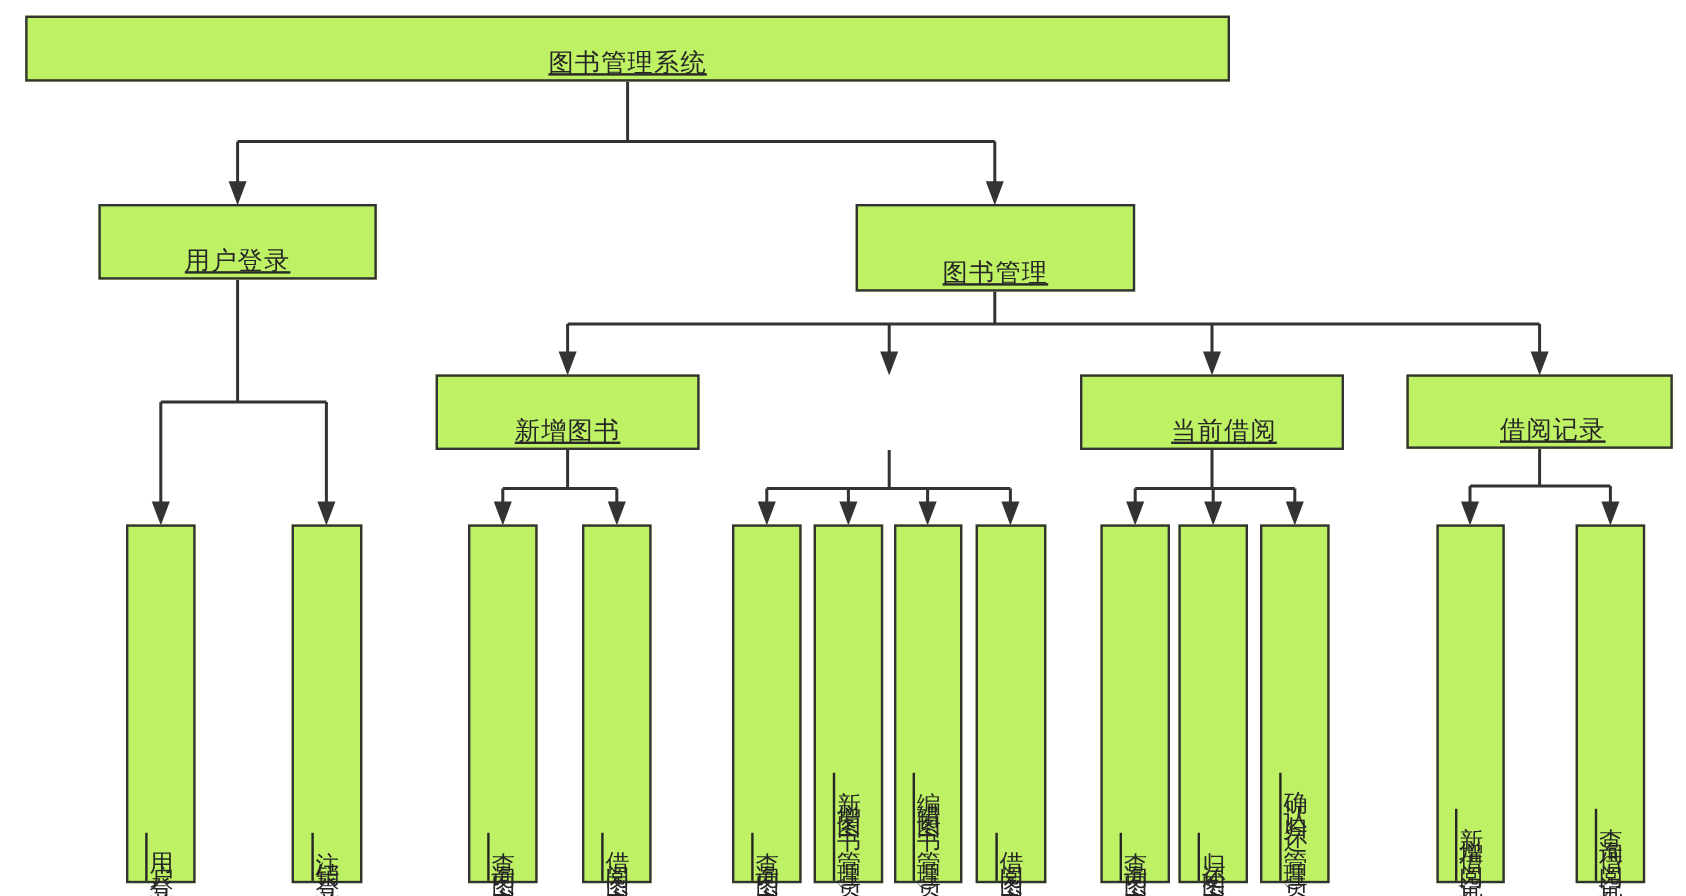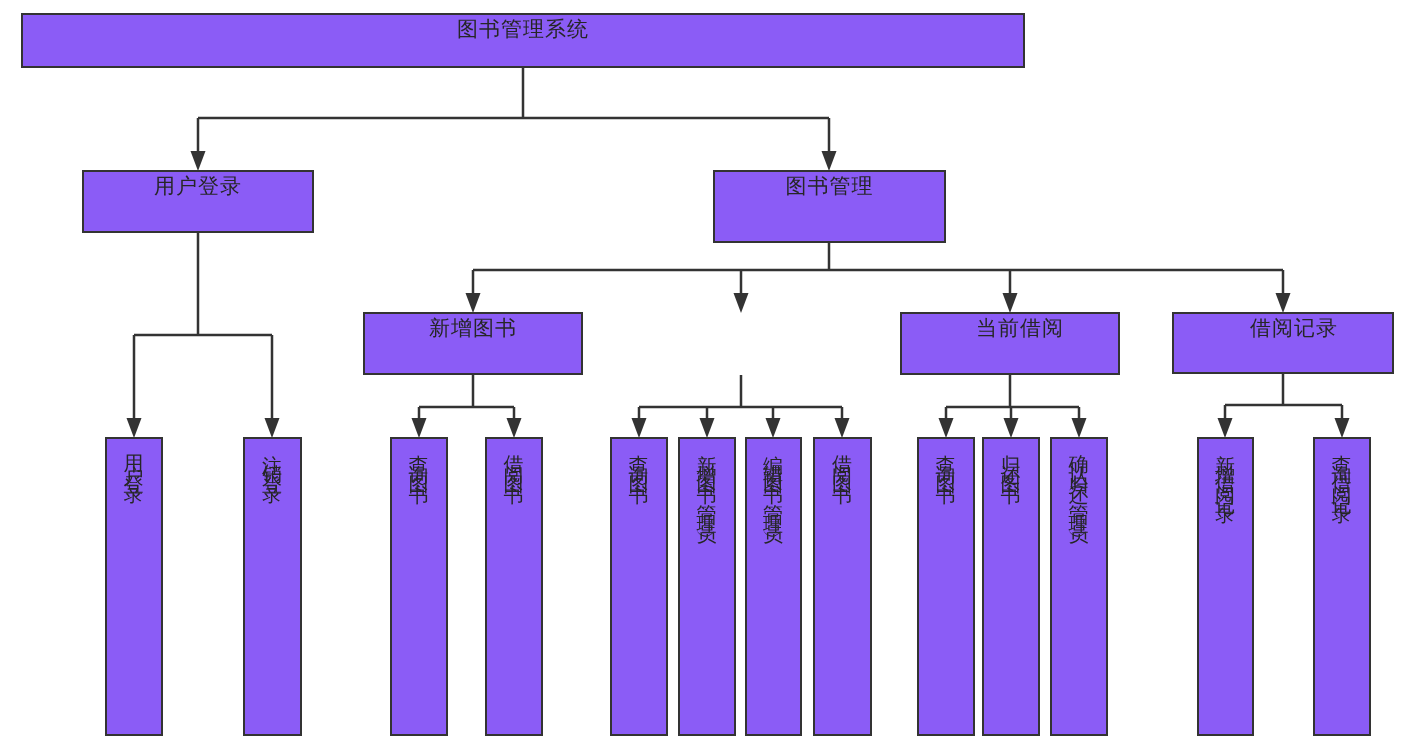--- a/index.html
+++ b/index.html
@@ -14,25 +14,26 @@
   .wires{
     position:absolute;
     left:0;top:0;
     width:1405px;height:747px;
     pointer-events:none;
   }
   .box{
     position:absolute;
     box-sizing:border-box;
     border:2.5px solid #333333;
-    background:#8b5cf6;
+    background:#bef264;
     display:flex;
-    align-items:flex-start;
+    align-items:flex-end;
     justify-content:center;
     color:#262626;
+    text-decoration:underline;
   }
   .h-label{
     font-size:21px;
     letter-spacing:1px;
     white-space:nowrap;
   }
   .v-label{
     writing-mode:vertical-rl;
     text-orientation:mixed;
     font-size:20px;

